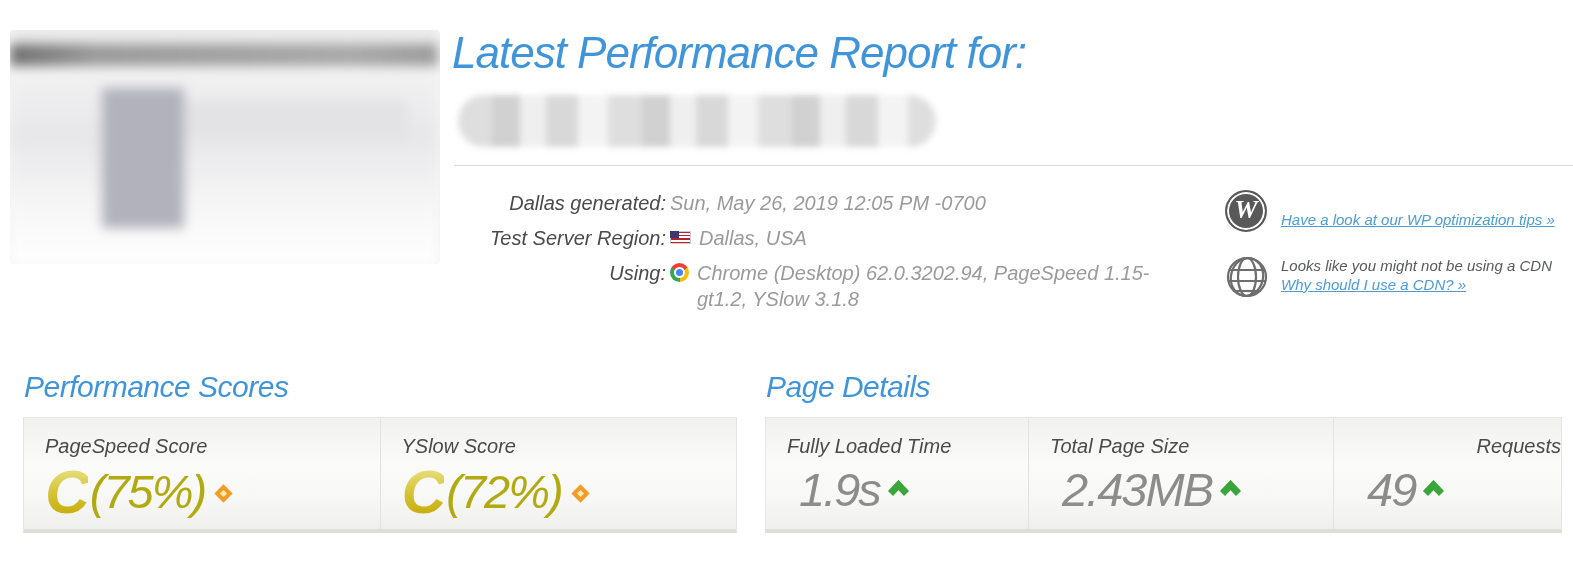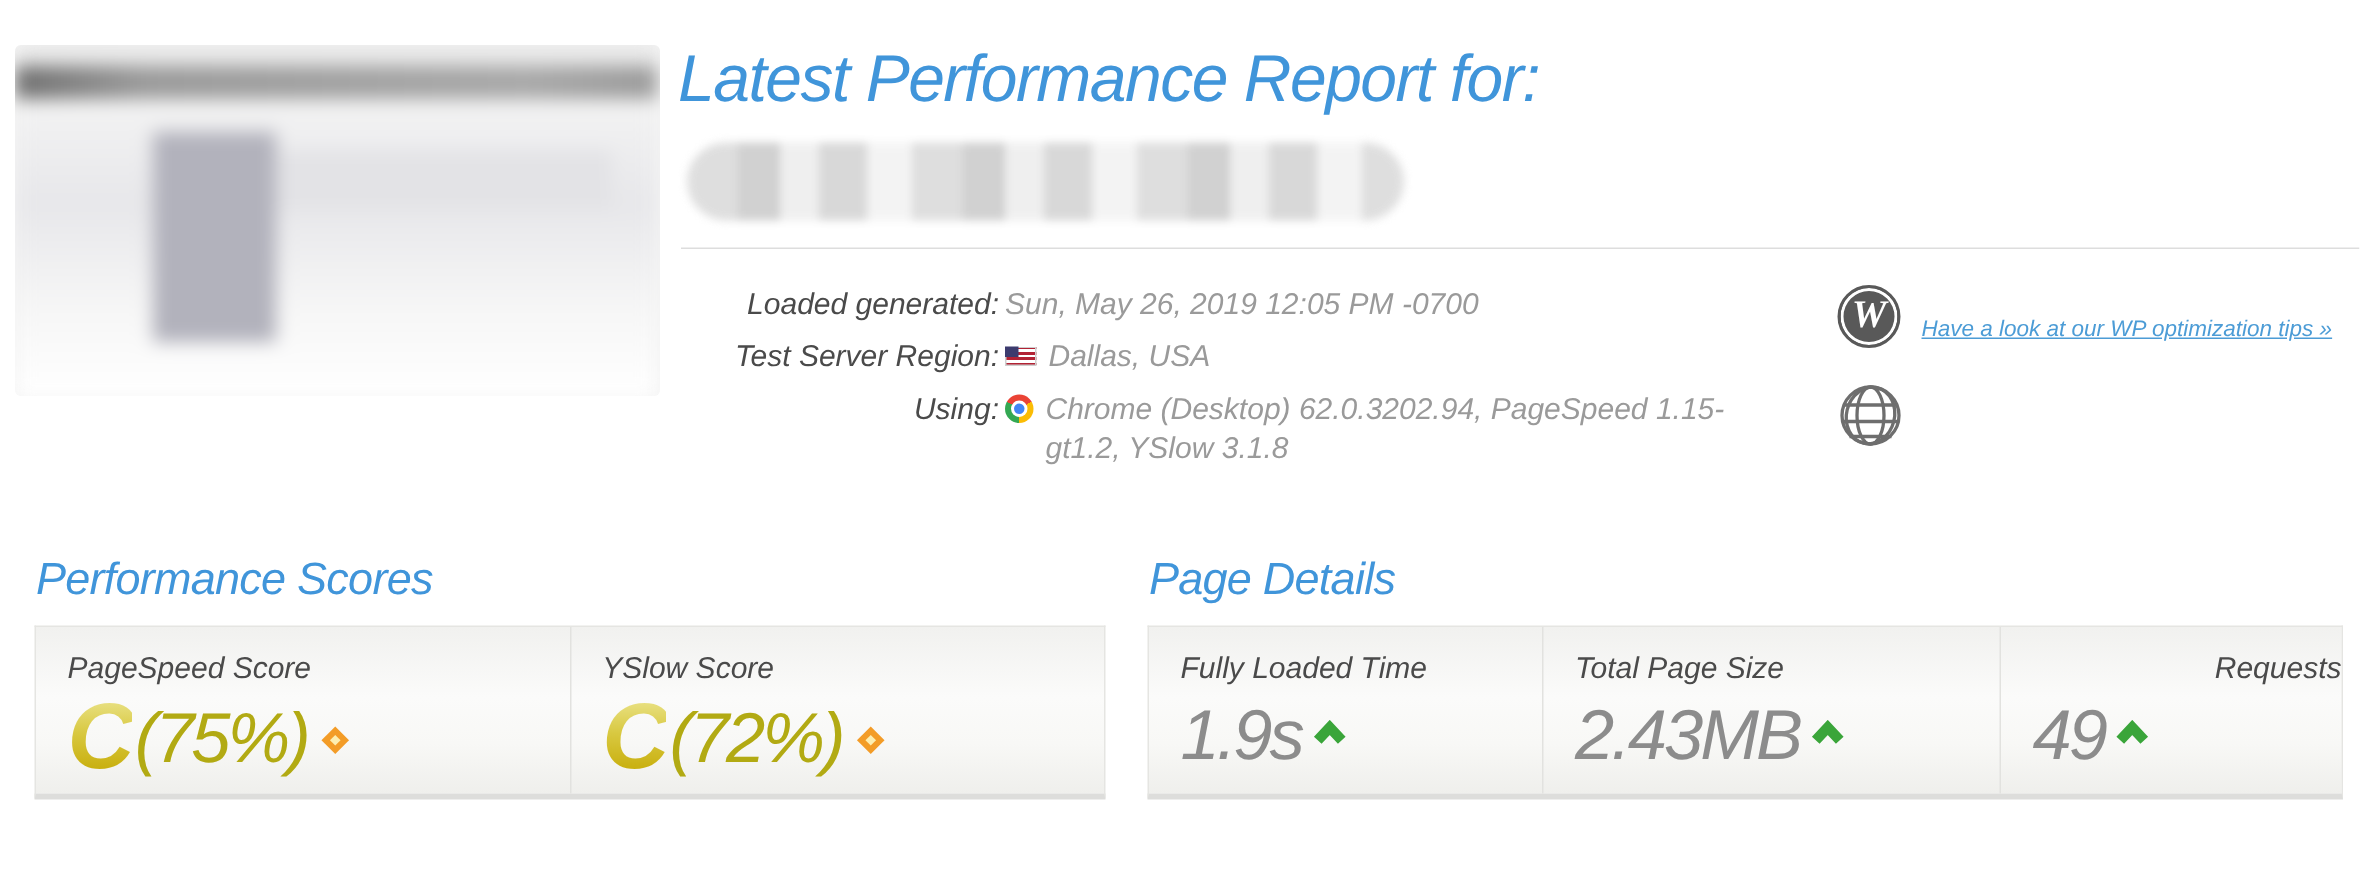--- a/index.html
+++ b/index.html
@@ -98,21 +98,21 @@
     font-size:62px;line-height:62px;font-weight:bold;letter-spacing:-2px;
     background:linear-gradient(180deg,#ebe48c 5%,#d8c840 45%,#c4a800 95%);
     -webkit-background-clip:text;background-clip:text;color:transparent;
   }
   .grade-percent{font-size:47px;line-height:50px;color:var(--grade-yellow);letter-spacing:-2px;margin-left:2px;}
   .delta-diamond{width:13px;height:13px;background:var(--warn-orange);transform:rotate(45deg);
     margin-left:12px;margin-top:4px;position:relative;flex:0 0 13px;}
   .delta-diamond::after{content:"";position:absolute;left:4px;top:4px;width:5px;height:5px;background:#fdeeb0;}
 
   .metric-line{display:flex;align-items:center;margin-top:6px;}
-  .metric-value{font-size:47px;line-height:52px;color:var(--big-value-gray);letter-spacing:-2px;}
+  .metric-value{font-size:47px;line-height:52px;color:var(--big-value-gray);letter-spacing:-2px;margin-left:12px;}
   .trend-icon{margin-left:7px;margin-top:2px;}
 </style>
 </head>
 <body>
 
 <div class="page">
 
   <header class="report-header">
 
     <div class="thumbnail">
@@ -129,21 +129,21 @@
       <h1 class="page-title">Latest Performance Report for:</h1>
 
       <div class="blurred-url"></div>
 
       <hr class="header-divider">
 
       <div class="details-row">
         <div class="details-table">
 
           <div class="detail-line">
-            <span class="detail-label">Loaded generated:</span>
+            <span class="detail-label">Dallas generated:</span>
             <span class="detail-value">
               <span class="val-text">Sun, May 26, 2019 12:05 PM -0700</span>
             </span>
           </div>
 
           <div class="detail-line">
             <span class="detail-label">Test Server Region:</span>
             <span class="detail-value">
               <span class="inline-icon us-flag"></span>
               <span class="val-text">Dallas, USA</span>
@@ -180,20 +180,24 @@
                 <g stroke="#6e6e6e" stroke-width="2.2" fill="none">
                   <circle cx="22" cy="22" r="19"></circle>
                   <ellipse cx="22" cy="22" rx="9" ry="19"></ellipse>
                   <ellipse cx="22" cy="22" rx="16" ry="19" transform="rotate(14 22 22)"></ellipse>
                   <path d="M4 15 h36"></path>
                   <path d="M3.2 26 h37.6"></path>
                   <path d="M8 36 h28"></path>
                 </g>
               </svg>
             </div>
+            <div class="notice-text">
+              <span>Looks like you might not be using a CDN</span><br>
+              <a class="notice-link">Why should I use a CDN? »</a>
+            </div>
           </div>
 
         </div>
       </div>
     </div>
   </header>
 
   <div class="sections-row">
 
     <section class="section perf">

